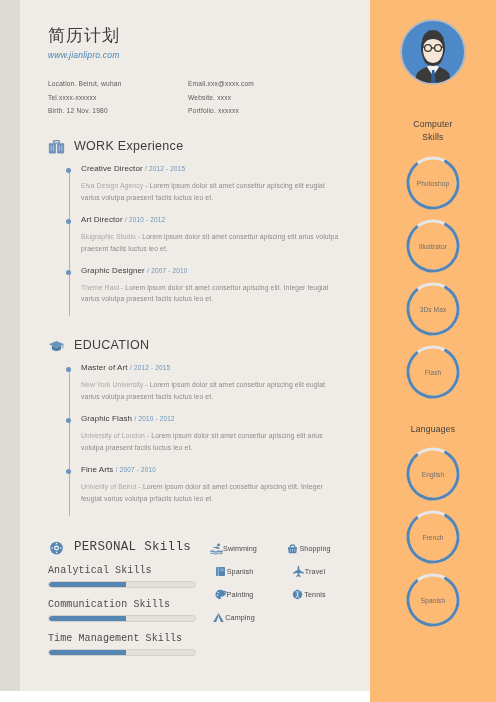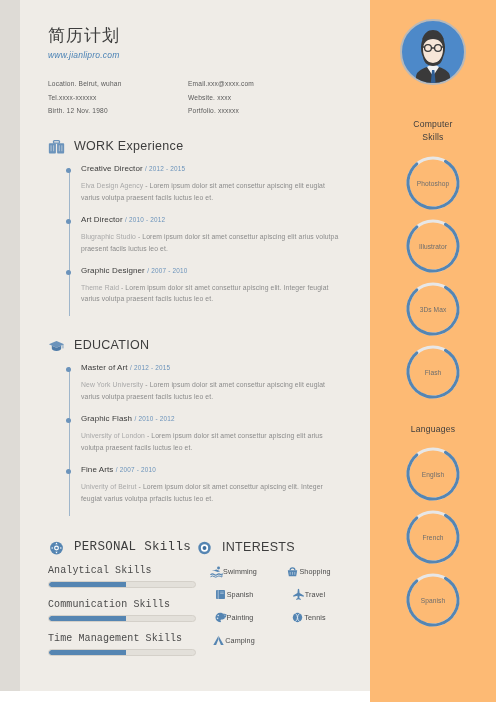--- a/index.html
+++ b/index.html
@@ -241,28 +241,20 @@
         </div>
         <div class="bar-block">
           <div class="bar-label">Time Management Skills</div>
           <div class="bar-track">
             <div class="bar-fill" style="width: 53%;"></div>
           </div>
         </div>
       </div>
 
       <div class="col-interests">
-        <div class="sec-head">
-          <svg class="sec-icon" viewBox="0 0 20 18">
-            <circle cx="10" cy="9" r="7.3" fill="#5585b2"></circle>
-            <circle cx="10" cy="9" r="4.3" fill="#ffffff"></circle>
-            <circle cx="10" cy="9" r="2.3" fill="#3f6f9e"></circle>
-          </svg>
-          <div class="sec-title">INTERESTS</div>
-        </div>
 
         <div class="int-grid">
 
           <div class="int-item">
             <svg class="int-icon" viewBox="0 0 16 16">
               <circle cx="10.5" cy="3.6" r="1.8" fill="#5585b2"></circle>
               <path d="M2 7.5 L8 5.4 L12.5 7.6 L9.6 8.6 L5.2 7.1 Z" fill="#5585b2"></path>
               <path d="M1 11.6 q2 -1.6 4 0 t4 0 t4 0 t2 -0.6" stroke="#5585b2" stroke-width="1.5" fill="none" stroke-linecap="round"></path>
               <path d="M1 14.2 q2 -1.6 4 0 t4 0 t4 0 t2 -0.6" stroke="#5585b2" stroke-width="1.2" fill="none" stroke-linecap="round"></path>
             </svg>

